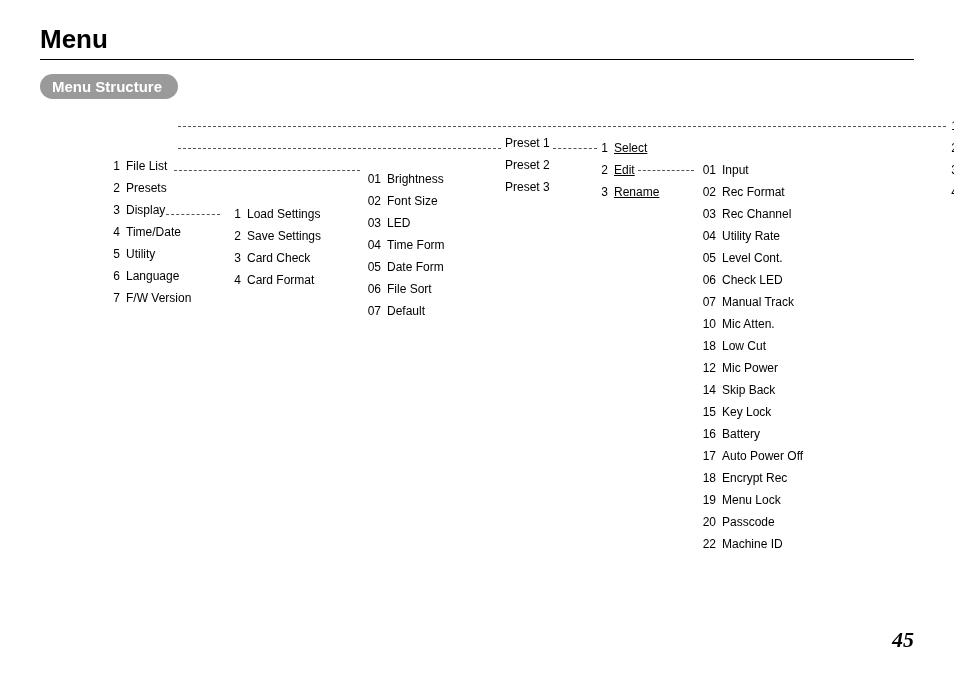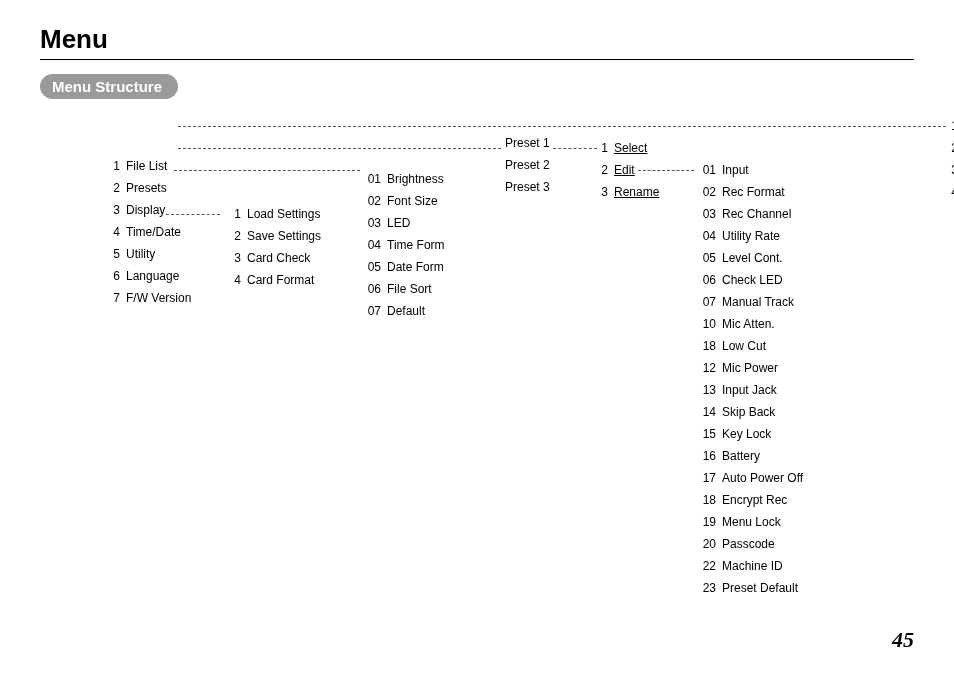--- a/index.html
+++ b/index.html
@@ -146,30 +146,28 @@
       <div class="item"><span class="num" style="width:16px">01</span><span>Input</span></div>
       <div class="item"><span class="num" style="width:16px">02</span><span>Rec Format</span></div>
       <div class="item"><span class="num" style="width:16px">03</span><span>Rec Channel</span></div>
       <div class="item"><span class="num" style="width:16px">04</span><span>Utility Rate</span></div>
       <div class="item"><span class="num" style="width:16px">05</span><span>Level Cont.</span></div>
       <div class="item"><span class="num" style="width:16px">06</span><span>Check LED</span></div>
       <div class="item"><span class="num" style="width:16px">07</span><span>Manual Track</span></div>
       <div class="item"><span class="num" style="width:16px">10</span><span>Mic Atten.</span></div>
       <div class="item"><span class="num" style="width:16px">18</span><span>Low Cut</span></div>
       <div class="item"><span class="num" style="width:16px">12</span><span>Mic Power</span></div>
-      <div class="item"><span class="num" style="width:16px">13</span><span>Input Jack</span></div>
       <div class="item"><span class="num" style="width:16px">14</span><span>Skip Back</span></div>
       <div class="item"><span class="num" style="width:16px">15</span><span>Key Lock</span></div>
       <div class="item"><span class="num" style="width:16px">16</span><span>Battery</span></div>
       <div class="item"><span class="num" style="width:16px">17</span><span>Auto Power Off</span></div>
       <div class="item"><span class="num" style="width:16px">18</span><span>Encrypt Rec</span></div>
       <div class="item"><span class="num" style="width:16px">19</span><span>Menu Lock</span></div>
       <div class="item"><span class="num" style="width:16px">20</span><span>Passcode</span></div>
       <div class="item"><span class="num" style="width:16px">22</span><span>Machine ID</span></div>
-      <div class="item"><span class="num" style="width:16px">23</span><span>Preset Default</span></div>
     </div>
 
     <div class="col c6" style="top:0;">
       <div class="item"><span class="num" style="width:8px">1</span></div>
       <div class="item"><span class="num" style="width:8px">2</span></div>
       <div class="item"><span class="num" style="width:8px">3</span></div>
       <div class="item"><span class="num" style="width:8px">4</span></div>
     </div>
 
   </div>

